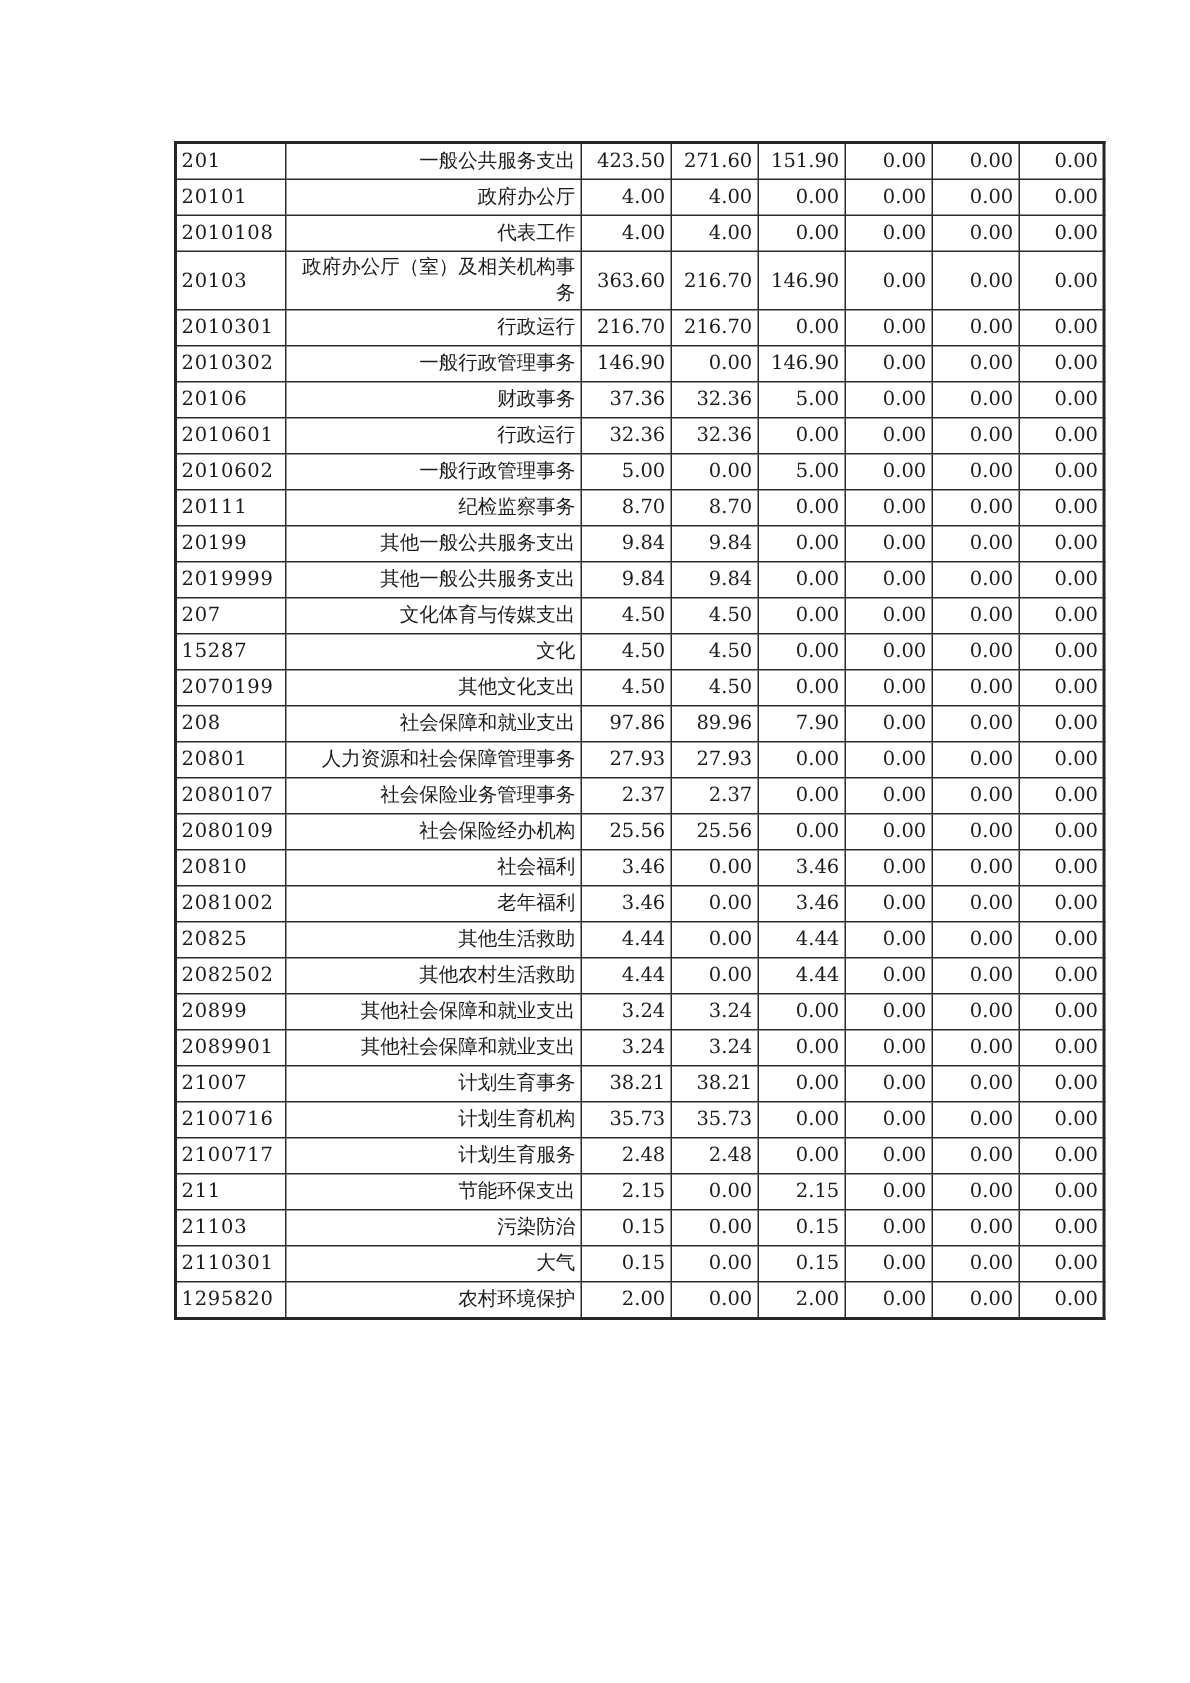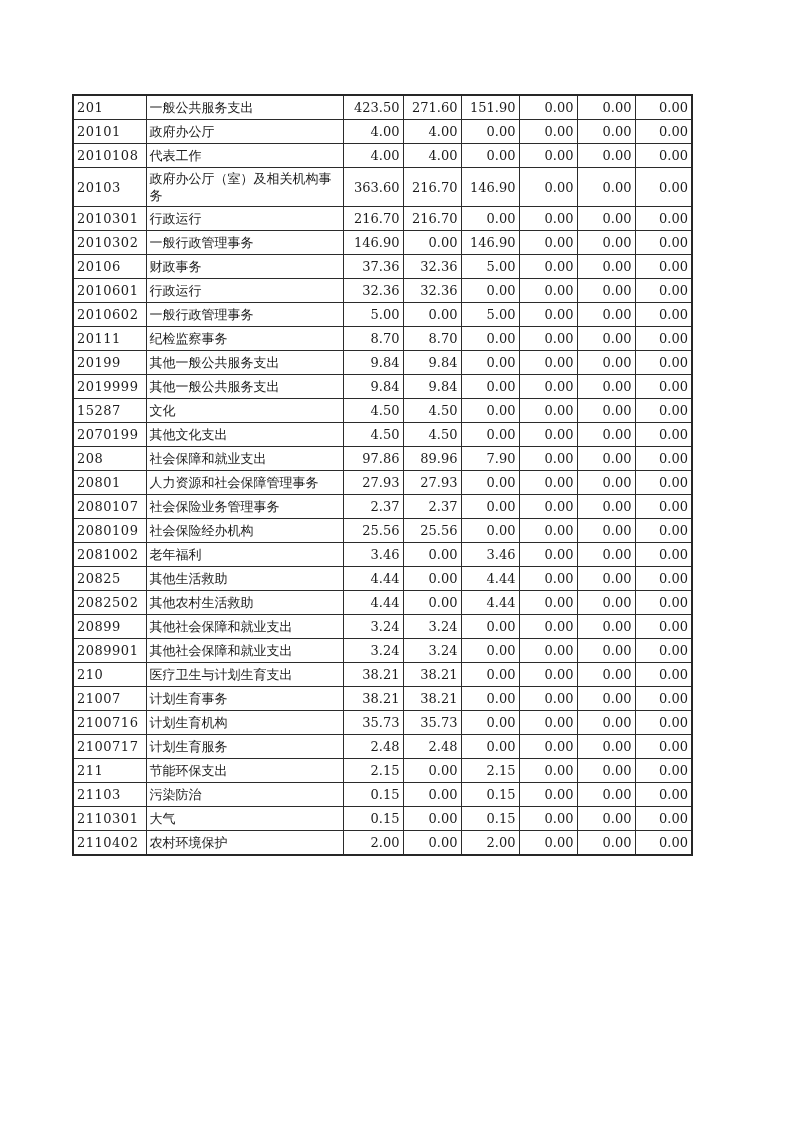--- a/index.html
+++ b/index.html
@@ -21,36 +21,37 @@
     left: 72px;
   }
   table.budget {
     border-collapse: collapse;
     table-layout: fixed;
     width: 619px;
     border: 2px solid #262626;
     font-family: "DejaVu Serif", "Liberation Serif", serif;
     font-size: 13px;
     color: #1c1c1c;
+    margin-left: 44px;
   }
   table.budget td {
     border: 1px solid #2b2b2b;
     padding: 2px 3px;
     height: 19px;
     line-height: 17px;
     vertical-align: middle;
     overflow: hidden;
     word-break: break-all;
   }
   td.code-cell {
     text-align: left;
     letter-spacing: 0.5px;
   }
   td.name-cell {
-    text-align: left;
+    text-align: right;
   }
   td.amount-cell {
     text-align: right;
     padding-right: 2px;
     white-space: nowrap;
   }
 </style>
 </head>
 <body>
 
@@ -182,20 +183,30 @@
             <td class="code-cell">2019999</td>
             <td class="name-cell">其他一般公共服务支出</td>
             <td class="amount-cell">9.84</td>
             <td class="amount-cell">9.84</td>
             <td class="amount-cell">0.00</td>
             <td class="amount-cell">0.00</td>
             <td class="amount-cell">0.00</td>
             <td class="amount-cell">0.00</td>
           </tr>
           <tr>
+            <td class="code-cell">207</td>
+            <td class="name-cell">文化体育与传媒支出</td>
+            <td class="amount-cell">4.50</td>
+            <td class="amount-cell">4.50</td>
+            <td class="amount-cell">0.00</td>
+            <td class="amount-cell">0.00</td>
+            <td class="amount-cell">0.00</td>
+            <td class="amount-cell">0.00</td>
+          </tr>
+          <tr>
             <td class="code-cell">15287</td>
             <td class="name-cell">文化</td>
             <td class="amount-cell">4.50</td>
             <td class="amount-cell">4.50</td>
             <td class="amount-cell">0.00</td>
             <td class="amount-cell">0.00</td>
             <td class="amount-cell">0.00</td>
             <td class="amount-cell">0.00</td>
           </tr>
           <tr>
@@ -242,20 +253,30 @@
             <td class="code-cell">2080109</td>
             <td class="name-cell">社会保险经办机构</td>
             <td class="amount-cell">25.56</td>
             <td class="amount-cell">25.56</td>
             <td class="amount-cell">0.00</td>
             <td class="amount-cell">0.00</td>
             <td class="amount-cell">0.00</td>
             <td class="amount-cell">0.00</td>
           </tr>
           <tr>
+            <td class="code-cell">20810</td>
+            <td class="name-cell">社会福利</td>
+            <td class="amount-cell">3.46</td>
+            <td class="amount-cell">0.00</td>
+            <td class="amount-cell">3.46</td>
+            <td class="amount-cell">0.00</td>
+            <td class="amount-cell">0.00</td>
+            <td class="amount-cell">0.00</td>
+          </tr>
+          <tr>
             <td class="code-cell">2081002</td>
             <td class="name-cell">老年福利</td>
             <td class="amount-cell">3.46</td>
             <td class="amount-cell">0.00</td>
             <td class="amount-cell">3.46</td>
             <td class="amount-cell">0.00</td>
             <td class="amount-cell">0.00</td>
             <td class="amount-cell">0.00</td>
           </tr>
           <tr>
@@ -292,30 +313,20 @@
             <td class="code-cell">2089901</td>
             <td class="name-cell">其他社会保障和就业支出</td>
             <td class="amount-cell">3.24</td>
             <td class="amount-cell">3.24</td>
             <td class="amount-cell">0.00</td>
             <td class="amount-cell">0.00</td>
             <td class="amount-cell">0.00</td>
             <td class="amount-cell">0.00</td>
           </tr>
           <tr>
-            <td class="code-cell">210</td>
-            <td class="name-cell">医疗卫生与计划生育支出</td>
-            <td class="amount-cell">38.21</td>
-            <td class="amount-cell">38.21</td>
-            <td class="amount-cell">0.00</td>
-            <td class="amount-cell">0.00</td>
-            <td class="amount-cell">0.00</td>
-            <td class="amount-cell">0.00</td>
-          </tr>
-          <tr>
             <td class="code-cell">21007</td>
             <td class="name-cell">计划生育事务</td>
             <td class="amount-cell">38.21</td>
             <td class="amount-cell">38.21</td>
             <td class="amount-cell">0.00</td>
             <td class="amount-cell">0.00</td>
             <td class="amount-cell">0.00</td>
             <td class="amount-cell">0.00</td>
           </tr>
           <tr>
@@ -362,21 +373,21 @@
             <td class="code-cell">2110301</td>
             <td class="name-cell">大气</td>
             <td class="amount-cell">0.15</td>
             <td class="amount-cell">0.00</td>
             <td class="amount-cell">0.15</td>
             <td class="amount-cell">0.00</td>
             <td class="amount-cell">0.00</td>
             <td class="amount-cell">0.00</td>
           </tr>
           <tr>
-            <td class="code-cell">2110402</td>
+            <td class="code-cell">1295820</td>
             <td class="name-cell">农村环境保护</td>
             <td class="amount-cell">2.00</td>
             <td class="amount-cell">0.00</td>
             <td class="amount-cell">2.00</td>
             <td class="amount-cell">0.00</td>
             <td class="amount-cell">0.00</td>
             <td class="amount-cell">0.00</td>
           </tr>
         </tbody>
     </table>

